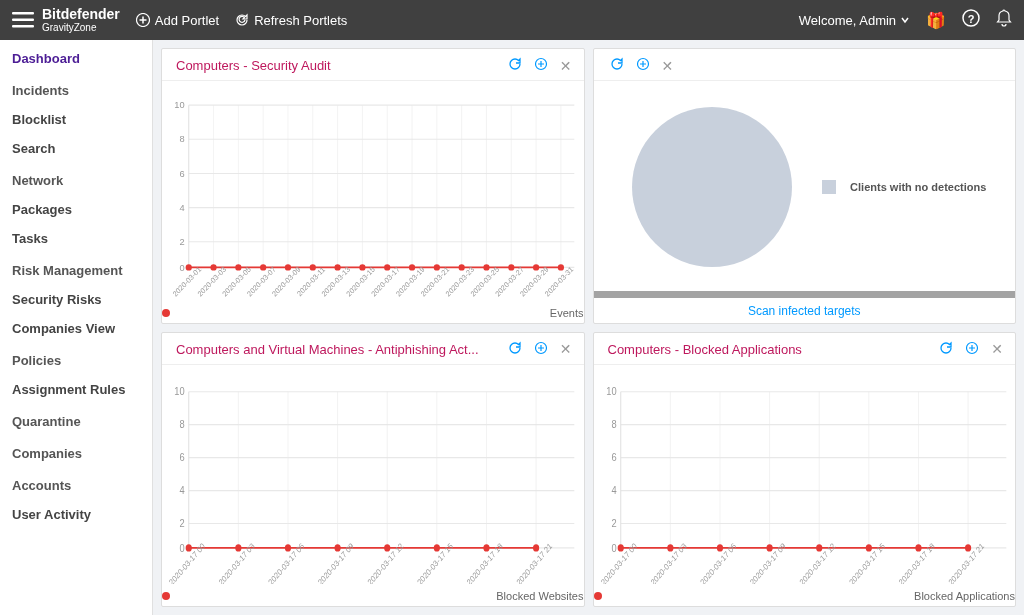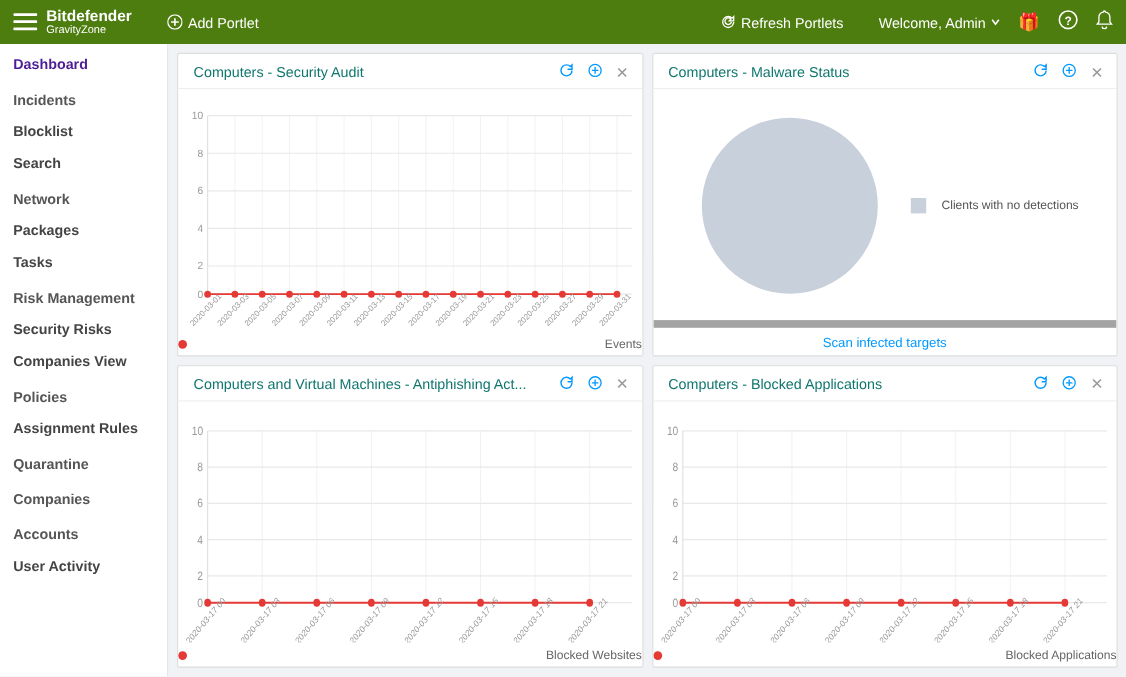--- a/index.html
+++ b/index.html
@@ -1,32 +1,32 @@
 <!DOCTYPE html>
 <html><head>
   <meta charset="utf-8">
   <style>
     * { box-sizing: border-box; margin: 0; padding: 0; }
     body { font-family: 'Segoe UI', Arial, sans-serif; font-size: 13px; background: #f0f2f5; overflow: hidden; }
 
     
     .topnav {
-      background: #4d7c0f;
+      background: #404040;
       height: 40px;
       display: flex;
       align-items: center;
       padding: 0 12px;
       color: white;
-      gap: 32px;
+      gap: 16px;
     }
     .topnav-brand { display: flex; align-items: center; gap: 8px; }
     .topnav-brand-text { line-height: 1.1; }
     .topnav-brand-title { font-size: 14px; font-weight: 700; }
     .topnav-brand-sub { font-size: 10px; }
-    .topnav-actions { display: flex; align-items: center; gap: 16px; flex: 1; justify-content: space-between; }
+    .topnav-actions { display: flex; align-items: center; gap: 16px; flex: 1; }
     .topnav-btn {
       display: flex; align-items: center; gap: 5px;
       background: none; border: none; color: white; cursor: pointer; font-size: 13px;
     }
     .topnav-right { margin-left: auto; display: flex; align-items: center; gap: 16px; }
     .topnav-welcome { display: flex; align-items: center; gap: 4px; font-size: 13px; }
     .topnav-icon-btn { background: none; border: none; color: white; cursor: pointer; font-size: 16px; }
 
     
     .layout { display: flex; height: calc(100vh - 40px); }
@@ -74,41 +74,41 @@
       display: flex;
       align-items: center;
       padding: 8px 10px 6px 14px;
       border-bottom: 1px solid #eee;
       flex-shrink: 0;
     }
     .portlet-title {
       flex: 1;
       font-size: 13px;
       font-weight: 500;
-      color: #0f766e;
+      color: #be185d;
     }
     .portlet-controls { display: flex; align-items: center; gap: 8px; }
     .portlet-ctrl-btn {
       background: none; border: none; cursor: pointer; color: #0099ff; font-size: 14px; padding: 0 2px;
     }
     .portlet-ctrl-btn.close { color: #999; }
     .portlet-body { flex: 1; position: relative; padding: 6px 4px 4px 4px; }
     .chart-svg { width: 100%; height: 100%; }
 
     
     .pie-area {
       display: flex;
       align-items: center;
       justify-content: center;
       height: 100%;
       gap: 20px;
       padding: 10px;
     }
     .pie-legend { display: flex; flex-direction: column; gap: 6px; }
-    .pie-legend-item { display: flex; align-items: center; gap: 14px; font-size: 11px; color: #555; }
+    .pie-legend-item { display: flex; align-items: center; gap: 14px; font-size: 11px; color: #555; font-weight: bold; }
     .pie-legend-color { width: 14px; height: 14px; flex-shrink: 0; }
     .scan-link {
       text-align: center;
       padding: 6px;
       color: #0099ff;
       font-size: 12px;
       cursor: pointer;
       border-top: 7px solid #a3a3a3;
       flex-shrink: 0;
     }
@@ -293,21 +293,20 @@
         </svg>
       </div>
       <div class="chart-legend">
         <span class="legend-dot" style="background:#e53935"></span>
         <span>Events</span>
       </div>
     </div>
 
     <div class="portlet">
       <div class="portlet-header">
-        <div class="portlet-title">Computers - Malware Status</div>
         <div class="portlet-controls">
           <button class="portlet-ctrl-btn">
             <svg width="14" height="14" viewBox="0 0 14 14">
                 <path d="M12 7A5 5 0 1 1 7 2a5 5 0 0 1 3.5 1.5L12 2v4H8" stroke="#0099ff" stroke-width="1.3" fill="none"></path>
               </svg>
           </button>
           <button class="portlet-ctrl-btn">
             <svg width="14" height="14" viewBox="0 0 14 14">
                 <circle cx="7" cy="7" r="5.5" stroke="#0099ff" stroke-width="1.2" fill="none"></circle>
                 <line x1="7" y1="4" x2="7" y2="10" stroke="#0099ff" stroke-width="1.2"></line>

